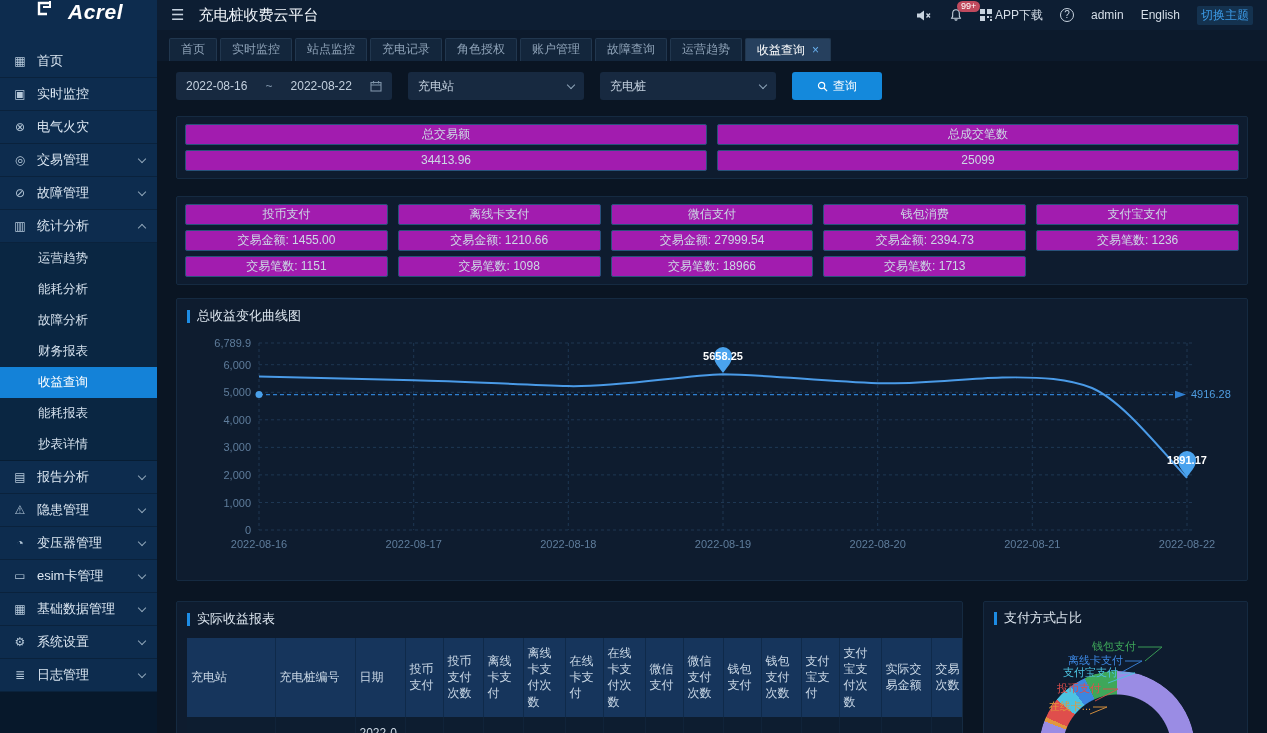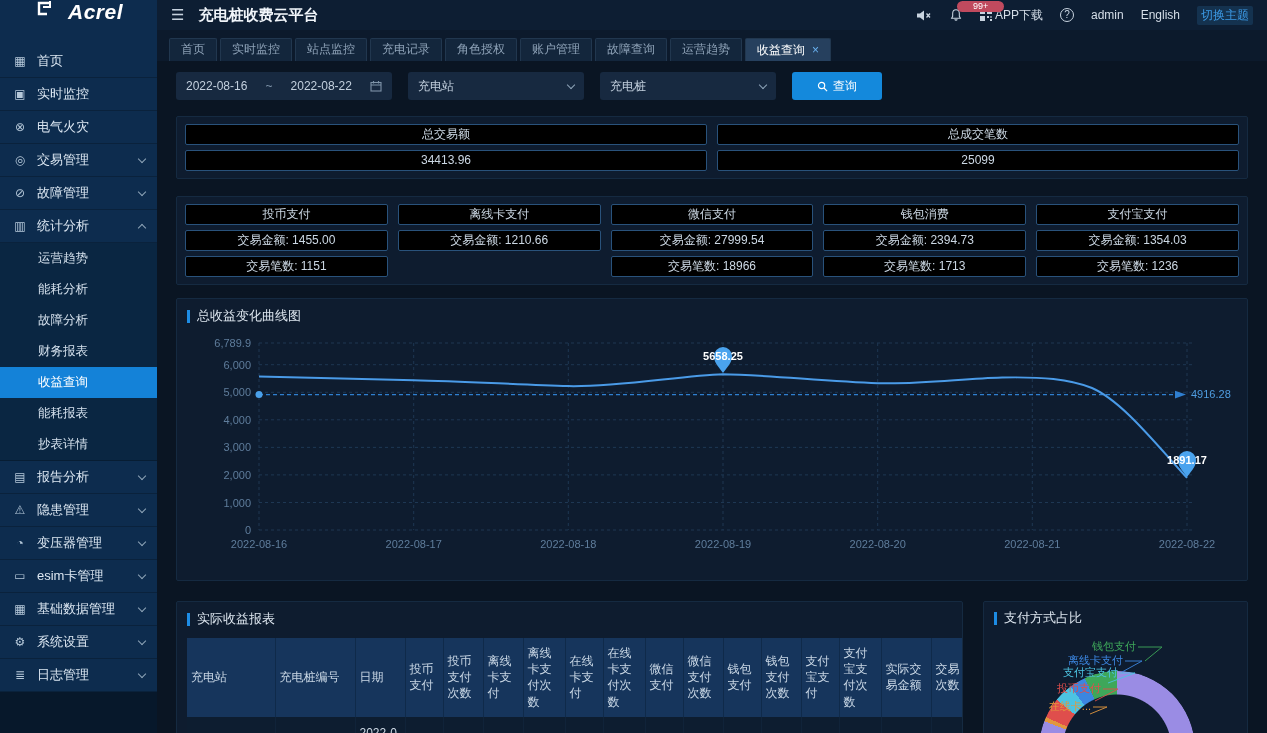--- a/index.html
+++ b/index.html
@@ -18,24 +18,24 @@
   .chv.up{transform:rotate(-135deg);margin-top:3px}
   .submenu{background:#0a2642;border-bottom:1px solid rgba(0,0,0,.22)}
   .smi{height:31px;line-height:31px;padding-left:38px;color:#d5e1ed;cursor:pointer;font-size:12.5px}
   .smi.active{background:#1482d8;color:#fff}
   .sidebar-fill{flex:1;background:#07182b}
 
   
   .main{flex:1;display:flex;flex-direction:column;min-width:0}
   .topbar{height:30px;flex-shrink:0;background:#0d1e33;display:flex;align-items:center;padding:0 14px}
   .collapse{color:#c6d2de;font-size:15px;cursor:pointer}
-  .title{font-size:15px;font-weight:bold;color:#f0f5fa;margin-left:14px}
+  .title{font-size:15px;font-weight:normal;color:#f0f5fa;margin-left:14px}
   .top-right{margin-left:auto;display:flex;align-items:center;gap:17px;font-size:12px;color:#d5dee8}
   .tico{display:flex;align-items:center;cursor:pointer;position:relative}
-  .badge{position:absolute;top:-7px;left:8px;background:#c04a5e;color:#fff;font-size:9px;line-height:11px;padding:0 16px;border-radius:7px}
+  .badge{position:absolute;top:-7px;left:8px;background:#c04a5e;color:#fff;font-size:9px;line-height:11px;padding:0 4px;border-radius:7px}
   .qmark{width:14px;height:14px;border:1px solid #c8d4e0;border-radius:50%;font-size:10px;line-height:12px;text-align:center;color:#c8d4e0}
   .theme-link{color:#3d9ce8;background:rgba(61,156,232,.16);padding:1px 4px;border-radius:2px;cursor:pointer}
   .appdl{display:flex;align-items:center;gap:3px;cursor:pointer}
 
   
   .tabbar{height:31px;flex-shrink:0;background:#0c1a2c;display:flex;align-items:flex-end;padding:0 12px;gap:3px}
   .tab{height:23px;line-height:21px;padding:0 11px;background:#13263c;border:1px solid #21374f;border-bottom:none;border-radius:2px 2px 0 0;font-size:12px;color:#8fa3b8;cursor:pointer;white-space:nowrap}
   .tab.active{background:#26405e;color:#fff;display:flex;align-items:center;gap:7px}
   .tab .x{color:#69b1f0;font-size:12px}
 
@@ -43,21 +43,21 @@
   .content{flex:1;padding:11px 19px 7px;overflow:hidden}
   .filter-row{display:flex;gap:16px;margin-bottom:16px;height:28px}
   .widget{background:#172940;border-radius:3px;display:flex;align-items:center;font-size:12px;color:#c3d0de;padding:0 10px;cursor:pointer}
   .date-range{width:216px;justify-content:space-between}
   .select{width:176px;justify-content:space-between}
   .btn-query{background:#1489dc;color:#fff;border:none;border-radius:3px;width:90px;display:flex;align-items:center;justify-content:center;gap:5px;font-size:12px;cursor:pointer}
 
   .panel{background:#0e1c2f;border:1px solid #152a41;border-radius:2px}
   .summary-panel{display:flex;gap:10px;padding:7px 8px;margin-bottom:17px}
   .sum-col{flex:1;display:flex;flex-direction:column;gap:5px}
-  .cell{background:#000000;border:1px solid #29527b;border-radius:2px;text-align:center;font-size:12px;color:#ccd8e4;height:21px;line-height:19px;overflow:hidden}
+  .cell{background:#a21caf;border:1px solid #29527b;border-radius:2px;text-align:center;font-size:12px;color:#ccd8e4;height:21px;line-height:19px;overflow:hidden}
   .cards-panel{display:flex;gap:10px;padding:7px 8px;margin-bottom:13px}
   .pay-card{flex:1;display:flex;flex-direction:column;gap:5px}
 
   .sec-title{display:flex;align-items:center;gap:7px;font-size:13px;color:#dde6ef}
   .sec-title .bar{width:3px;height:13px;background:#1d8ce4;display:inline-block}
   .chart-panel{padding:8px 10px 2px;margin-bottom:20px}
   .axis-text{fill:#5f7d9c;font-size:11px}
   .pin-text{fill:#fff;font-size:11px;font-weight:bold}
   .avg-text{fill:#4f9de0;font-size:11px}
 
@@ -284,37 +284,37 @@
 
           <div class="pay-card">
             <div class="cell">投币支付</div>
             <div class="cell">交易金额: 1455.00</div>
             <div class="cell">交易笔数: 1151</div>
           </div>
 
           <div class="pay-card">
             <div class="cell">离线卡支付</div>
             <div class="cell">交易金额: 1210.66</div>
+            <div class="cell">交易笔数: 1098</div>
           </div>
 
           <div class="pay-card">
             <div class="cell">微信支付</div>
             <div class="cell">交易金额: 27999.54</div>
             <div class="cell">交易笔数: 18966</div>
           </div>
 
           <div class="pay-card">
             <div class="cell">钱包消费</div>
             <div class="cell">交易金额: 2394.73</div>
             <div class="cell">交易笔数: 1713</div>
           </div>
 
           <div class="pay-card">
             <div class="cell">支付宝支付</div>
-            <div class="cell">交易金额: 1354.03</div>
             <div class="cell">交易笔数: 1236</div>
           </div>
 
       </div>
 
       <div class="panel chart-panel">
         <div class="sec-title">
           <i class="bar"></i>
           <span>总收益变化曲线图</span>
         </div>

